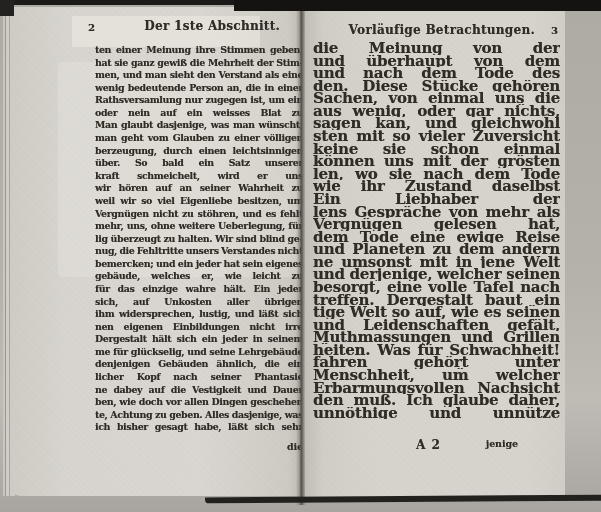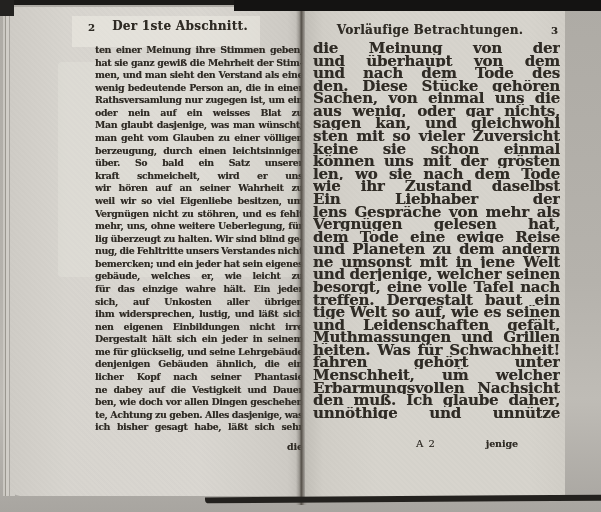--- a/index.html
+++ b/index.html
@@ -32,38 +32,38 @@
       linear-gradient(90deg,#c2bfb8 0%,#d1cec7 7%,#d7d4cd 28%,#d7d4cd 86%,#d1cec7 100%);
   }
   .gutter{position:absolute;left:296px;top:4px;width:11px;height:501px;
     background:linear-gradient(90deg,rgba(70,65,58,0) 0%,rgba(70,65,58,0.30) 30%,#56514a 48%,#6e6962 58%,rgba(110,105,98,0.25) 78%,rgba(110,105,98,0) 100%);}
   .header-patch{position:absolute;left:62px;top:9px;width:188px;height:31px;background:rgba(240,237,230,0.50);}
   .text-patch{position:absolute;left:48px;top:55px;width:240px;height:215px;background:rgba(242,240,234,0.22);border-radius:4px;}
   
   .ink{color:#2f2b25;text-shadow:0.2px 0.2px 0.6px rgba(47,43,37,0.55);}
   .header span{position:absolute;white-space:nowrap;}
   .pnum{font-size:10px;font-weight:bold;}
-  .rtitle{font-size:12px;font-weight:bold;letter-spacing:0.3px;text-align:center;}
+  .rtitle{font-size:12px;font-weight:bold;letter-spacing:0.3px;text-align:right;}
   .hl-pnum{left:78px;top:15px;}
   .hl-title{left:70px;top:12px;width:200px;}
   .hr-title{left:20px;top:14px;width:210px;}
   .hr-pnum{left:246px;top:16px;}
   .textblock{position:absolute;}
   .tb-left{left:85px;top:37px;width:208px;}
   .tb-right{left:8px;top:33px;width:247px;}
   .line{
     height:12.58px;line-height:12.9px;overflow:hidden;
     font-size:9.3px;font-weight:bold;letter-spacing:-0.3px;word-spacing:-0.6px;
     text-align:justify;text-align-last:justify;
   }
   .tb-right .line{font-size:15px;letter-spacing:-0.2px;}
   .catchword{font-size:9.4px;font-weight:bold;text-align:right;}
   .cw-left{position:absolute;left:85px;top:434px;width:208px;text-align:right;}
   .sigrow{position:absolute;left:8px;top:429px;width:247px;height:14px;}
-  .sig{position:absolute;left:103px;font-size:10px;font-weight:normal;letter-spacing:1px;}
+  .sig{position:absolute;left:103px;font-size:12px;font-weight:bold;letter-spacing:1px;}
   .sigrow .catchword{position:absolute;right:42px;}
 </style>
 </head>
 <body>
 
 <div class="scan">
 
   <div class="page-edges-left"></div>
 
   <div class="page page-left ink">

